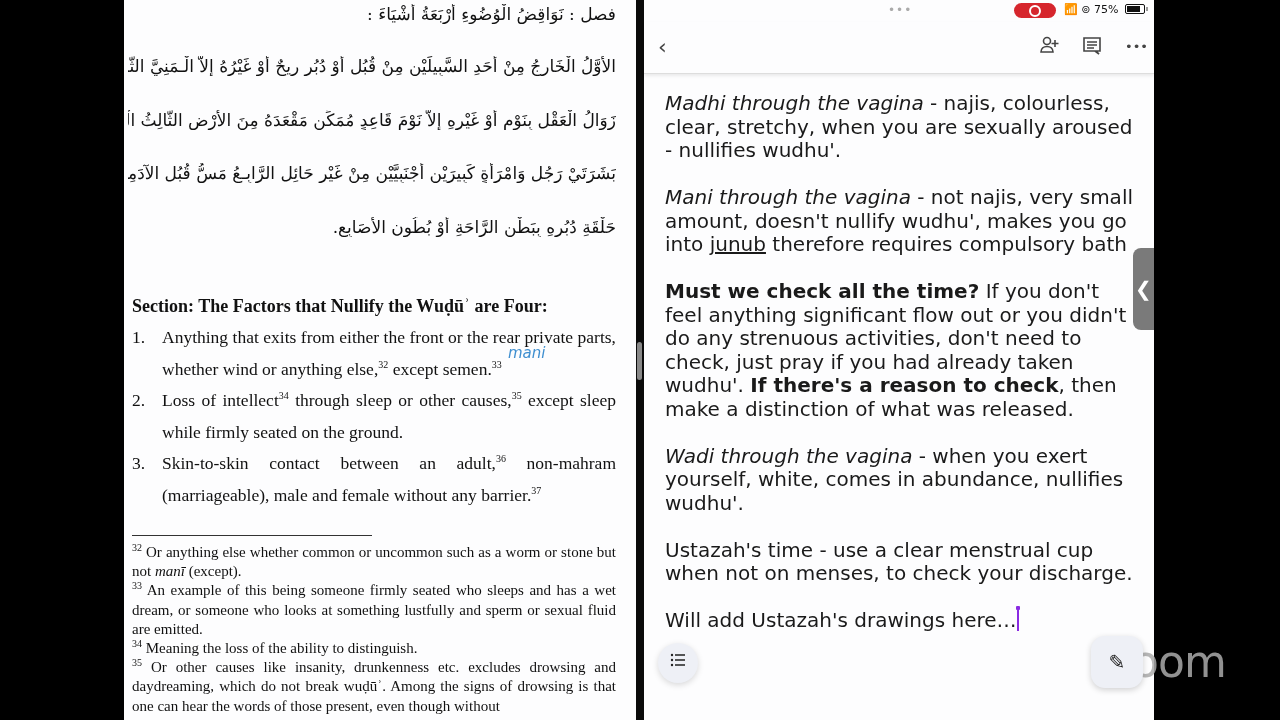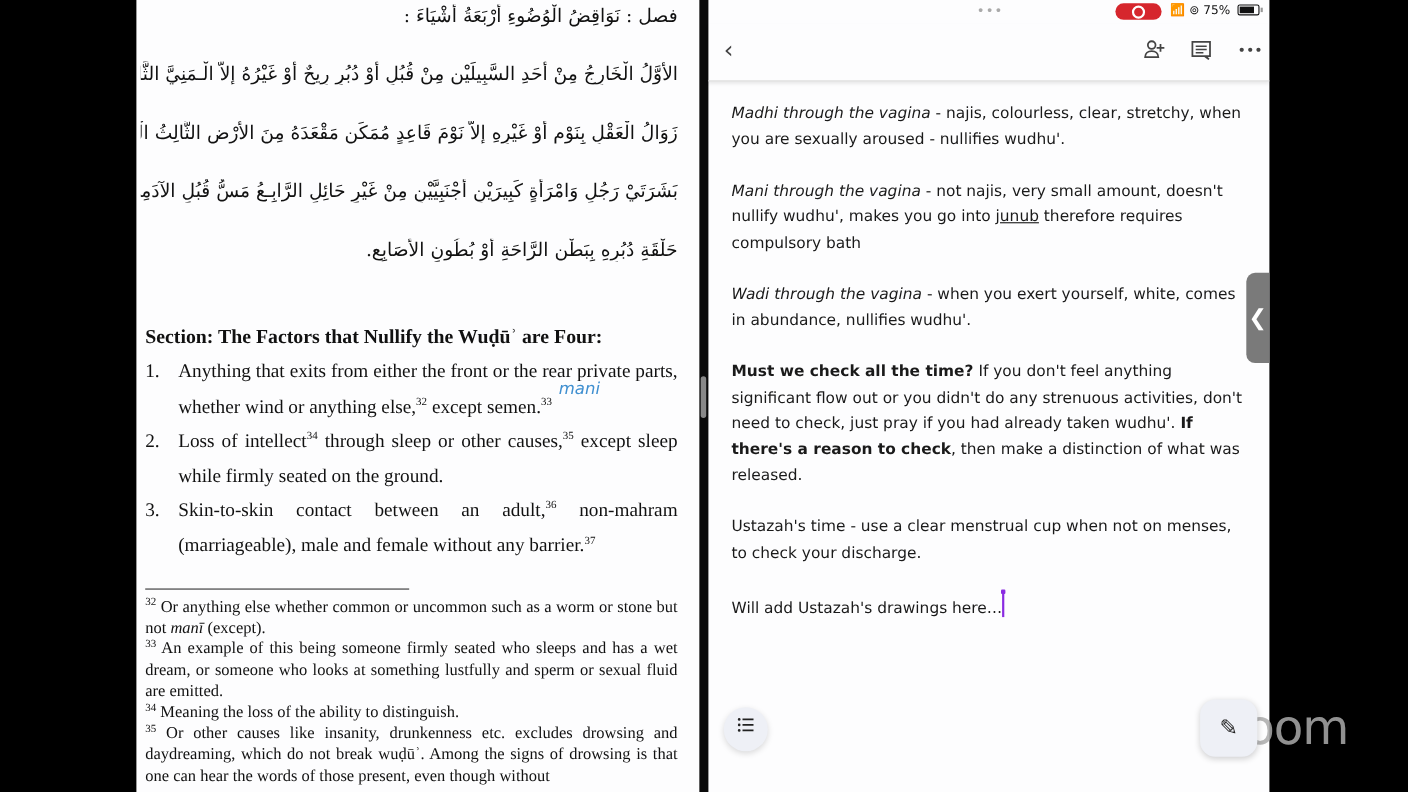--- a/index.html
+++ b/index.html
@@ -36,21 +36,21 @@
   .rec-pill::after { content: ""; position: absolute; left: 15px; top: 2px; width: 8px; height: 8px; border: 2px solid #fff; border-radius: 50%; }
   .status-icons { position: absolute; left: 420px; top: 3px; font-size: 11px; color: #111; white-space: nowrap; }
   .battery { display: inline-block; width: 20px; height: 10px; border: 1px solid #111; border-radius: 2px; vertical-align: -1px; margin-left: 3px; position: relative; }
   .battery::before { content: ""; position: absolute; left: 1px; top: 1px; width: 13px; height: 6px; background: #111; }
   .battery::after { content: ""; position: absolute; right: -4px; top: 2px; width: 2px; height: 4px; background: #999; }
 
   .toolbar { position: absolute; left: 0; right: 0; top: 22px; height: 52px; border-bottom: 1px solid #ddd; box-shadow: 0 2px 3px rgba(0,0,0,0.08); }
   .back-btn { position: absolute; left: 14px; top: 12px; font-size: 22px; color: #444; }
   .tb-icon { position: absolute; top: 14px; color: #444; font-size: 17px; }
 
-  .doc { position: absolute; left: 21px; right: 18px; top: 92px; font-size: 14px; line-height: 23.5px; }
+  .doc { position: absolute; left: 21px; right: 18px; top: 92px; font-size: 20px; line-height: 23.5px; }
   .doc p { margin-bottom: 23.5px; }
   .doc i { font-style: italic; }
   .doc u { text-decoration: underline; }
   .caret { display: inline-block; width: 2px; height: 22px; background: #8a2be2; vertical-align: -4px; position: relative; }
   .caret::before { content: ""; position: absolute; left: -1px; top: -3px; width: 4px; height: 4px; background: #8a2be2; border-radius: 1px; }
 
   .side-tab { position: absolute; left: 1133px; top: 248px; width: 21px; height: 82px; background: #7a7a7a; border-radius: 8px 0 0 8px; color: #fff; font-size: 20px; text-align: center; line-height: 82px; }
   .outline-btn { position: absolute; left: 658px; top: 643px; width: 40px; height: 40px; border-radius: 50%; background: #eef0f6; box-shadow: 0 2px 6px rgba(0,0,0,0.15); text-align: center; line-height: 40px; font-size: 14px; color: #222; }
   .edit-fab { position: absolute; left: 1091px; top: 636px; width: 52px; height: 52px; border-radius: 14px; background: #eef0f6; box-shadow: 0 2px 6px rgba(0,0,0,0.18); text-align: center; line-height: 52px; font-size: 20px; color: #222; }
   .zoom-watermark { position: absolute; left: 1110px; top: 636px; font-family: "DejaVu Sans", sans-serif; font-size: 44px; color: rgba(170,170,170,0.85); letter-spacing: -1px; }
@@ -121,22 +121,22 @@
           <path d="M2 2h16v13h-4l3 3-4-3H2z" fill="none" stroke="#444" stroke-width="1.6"></path>
           <path d="M5 6h10M5 9h10M5 12h7" stroke="#444" stroke-width="1.4"></path>
         </svg>
     </span>
     <span class="tb-icon" style="left:481px; font-size:13px; top:17px;">•••</span>
   </div>
 
   <div class="doc">
     <p><i>Madhi through the vagina</i><span> - najis, colourless, clear, stretchy, when you are sexually aroused - nullifies wudhu'.</span></p>
     <p><i>Mani through the vagina</i><span> - not najis, very small amount, doesn't nullify wudhu', makes you go into </span><u>junub</u><span> therefore requires compulsory bath</span></p>
+    <p><b>Must we check all the time?</b><span> If you don't feel anything significant flow out or you didn't do any strenuous activities, don't need to check, just pray if you had already taken wudhu'. </span><b>If there's a reason to check</b><span>, then make a distinction of what was released.</span></p>
     <p><i>Wadi through the vagina</i><span> - when you exert yourself, white, comes in abundance, nullifies wudhu'.</span></p>
-    <p><b>Must we check all the time?</b><span> If you don't feel anything significant flow out or you didn't do any strenuous activities, don't need to check, just pray if you had already taken wudhu'. </span><b>If there's a reason to check</b><span>, then make a distinction of what was released.</span></p>
     <p><span>Ustazah's time - use a clear menstrual cup when not on menses, to check your discharge.</span></p>
     <p><span>Will add Ustazah's drawings here…</span><span class="caret"></span></p>
   </div>
 </div>
 
 <div class="side-tab">❮</div>
 <div class="outline-btn">
   <svg width="16" height="14" viewBox="0 0 16 14">
       <circle cx="2" cy="2" r="1.2" fill="#222"></circle>
       <circle cx="2" cy="7" r="1.2" fill="#222"></circle>

